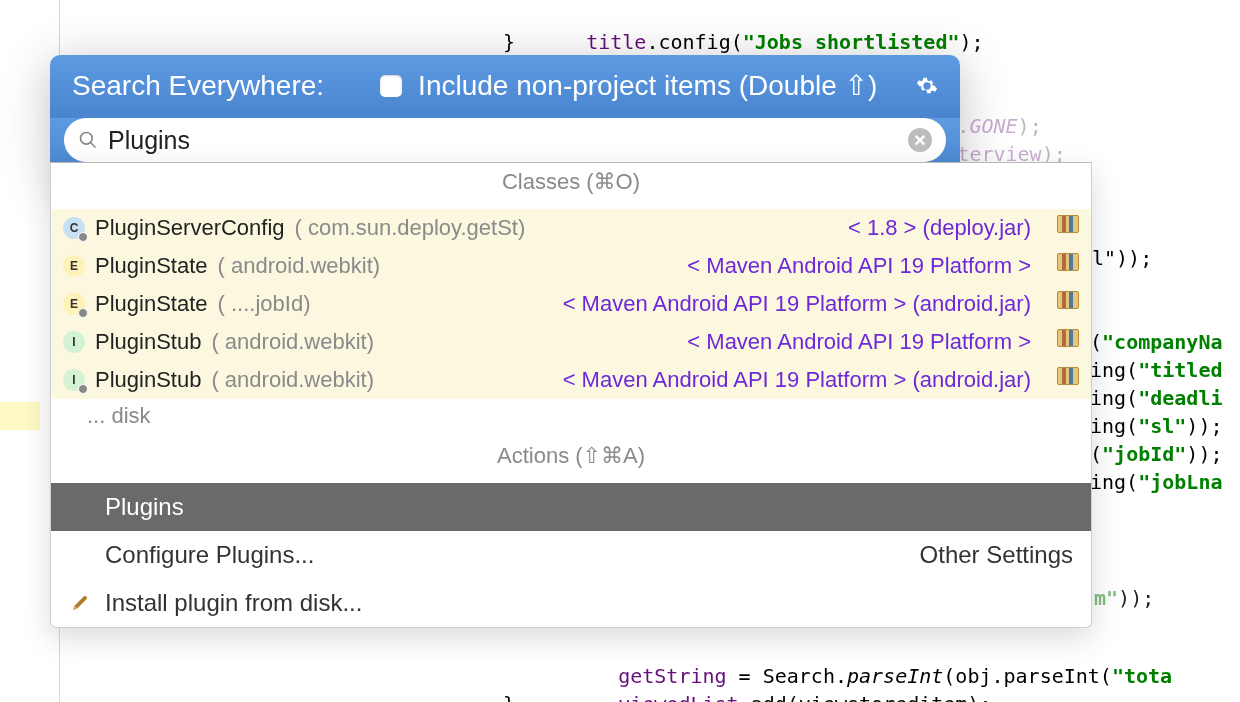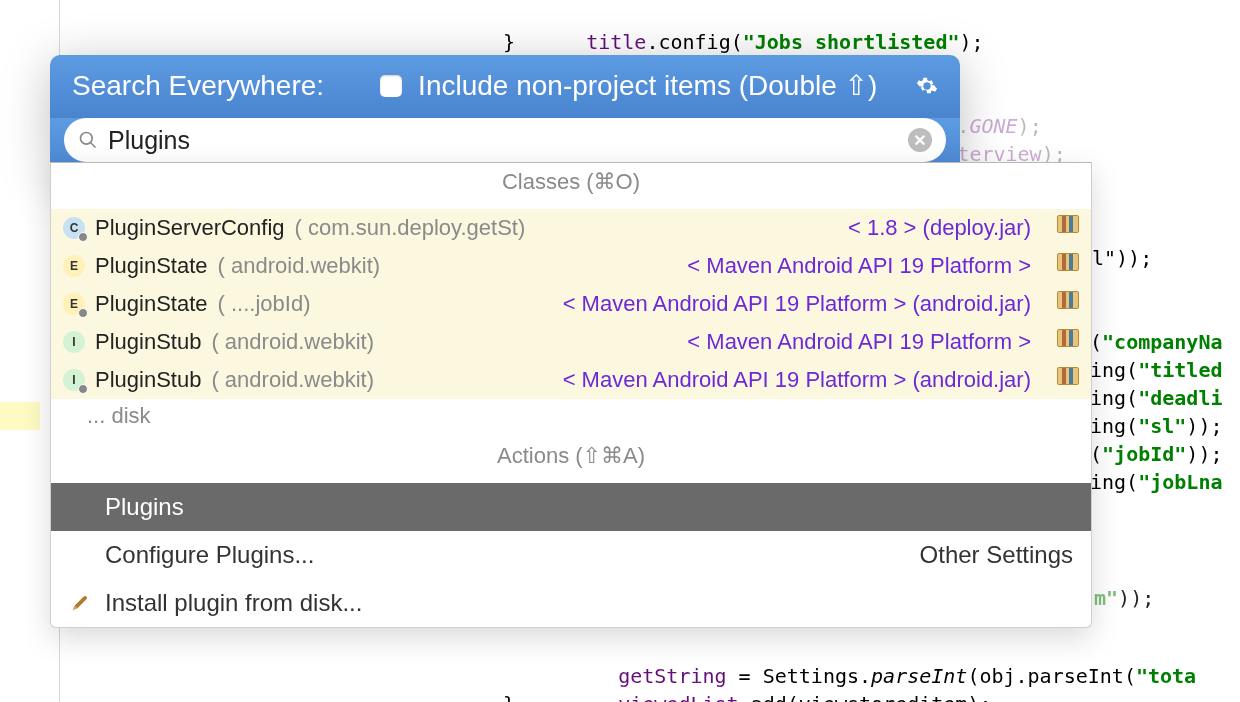--- a/index.html
+++ b/index.html
@@ -211,21 +211,21 @@
     <span>viewstoreditem.setuserid(</span><span class="field">uID</span><span>);</span>
   </div>
   <div class="code-line faded faded-strong" style="top:468px; left:570px">
     <span>viewstoreditem.setdecodeid(</span><span class="field">dID</span><span>);</span>
   </div>
   <div class="code-line faded" style="top:528px; left:570px">
     <span class="field faded">number</span><span class="faded faded-strong">.setText(obj.getSt</span>
     <span style="position:absolute; left:524px;color:#222"><span class="str">m"</span><span>));</span></span>
   </div>
   <div class="code-line" style="top:634px; left:570px">
-    <span class="field">getString</span><span> = Settings.</span><span class="ital">parseInt</span><span>(obj.parseInt(</span><span class="str">"tota</span>
+    <span class="field">getString</span><span> = Search.</span><span class="ital">parseInt</span><span>(obj.parseInt(</span><span class="str">"tota</span>
   </div>
   <div class="code-line" style="top:662px; left:570px">
     <span class="field">viewedList</span><span>.add(viewstoreditem);</span>
   </div>
   <div class="code-line" style="top:690px; left:503px"><span>}</span></div>
 </div>
 
 <div class="popup">
   <div class="popup-header">
     <span class="title">Search Everywhere:</span>

